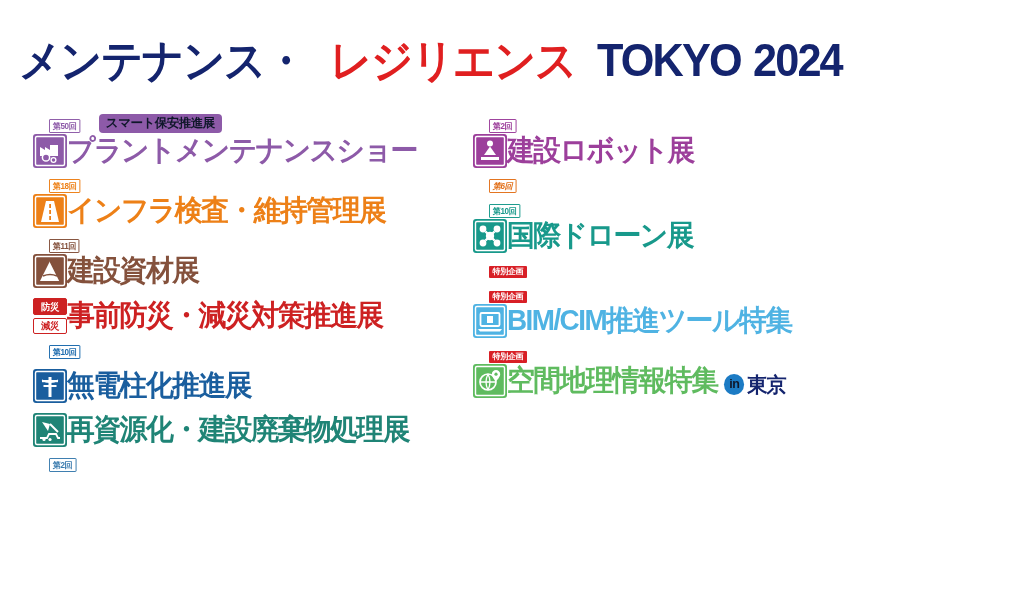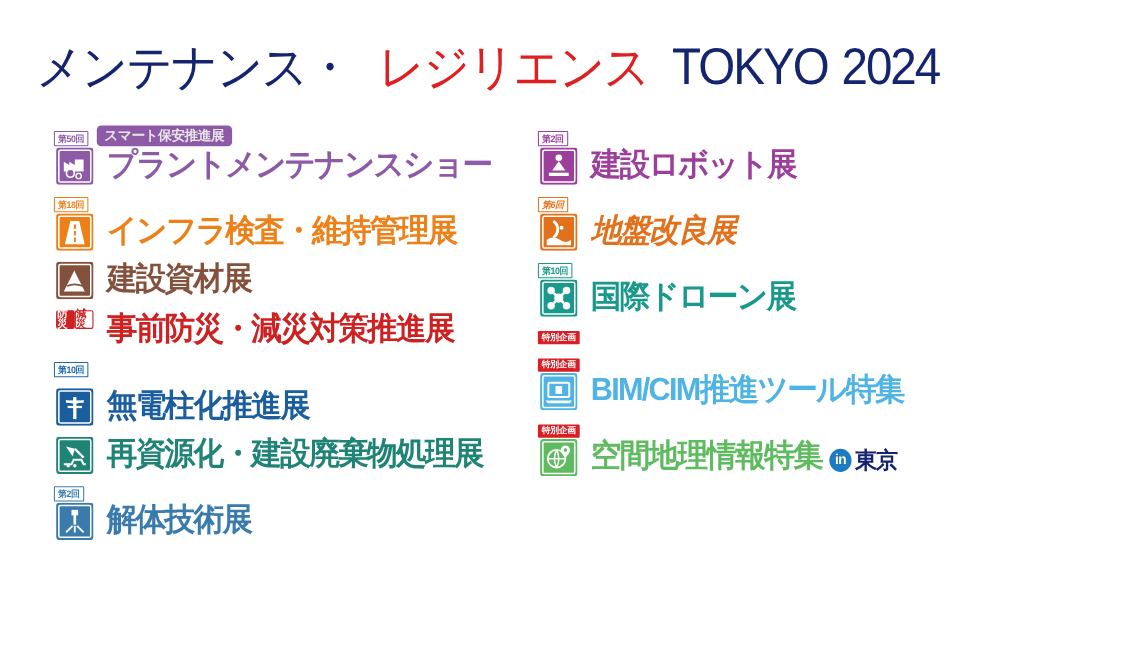--- a/index.html
+++ b/index.html
@@ -18,24 +18,24 @@
   .page {
     position: relative;
     width: 1024px;
     height: 609px;
     background: #ffffff;
   }
 
   
   .masthead {
     position: absolute;
-    left: 33px;
+    left: 19px;
     top: 36px;
     white-space: nowrap;
-    font-weight: 400;
+    font-weight: 700;
     font-size: 45px;
     line-height: 1;
     letter-spacing: -1.5px;
   }
   .masthead .seg {
     display: inline-block;
     transform: scaleX(0.92);
     transform-origin: left center;
   }
   .mh-navy   { color: #14246e; }
@@ -53,21 +53,21 @@
 
   .expo {
     position: relative;
     margin-bottom: 10px;
   }
 
   
   .badge-row {
     display: flex;
     align-items: flex-end;
-    gap: 6px;
+    gap: 17px;
     height: 15px;
     margin-bottom: 1px;
     padding-left: 16px;
   }
   .ordinal {
     display: inline-block;
     font-size: 8.5px;
     font-weight: 700;
     line-height: 1;
     padding: 2px 3px 1.5px 3px;
@@ -94,29 +94,28 @@
 
   .subbadge {
     display: inline-block;
     font-size: 12.5px;
     font-weight: 700;
     line-height: 1;
     padding: 3px 7px 3.5px 7px;
     border-radius: 4px;
     letter-spacing: -0.5px;
     white-space: nowrap;
-    color: #e5e5e5;
+    color: #0f172a;
   }
 
   
   .title-row {
     display: flex;
     align-items: center;
-    gap: 12px;
-    margin-left: 18px;
+    gap: 0;
   }
   .expo-icon {
     flex: 0 0 auto;
     width: 34px;
     height: 34px;
     border-radius: 3px;
     position: relative;
     display: block;
   }
   .expo-icon svg { display: block; width: 34px; height: 34px; }
@@ -141,21 +140,21 @@
     vertical-align: 2px;
   }
   .in-circle {
     display: inline-flex;
     align-items: center;
     justify-content: center;
     width: 21px;
     height: 21px;
     border-radius: 50%;
     background: #1c7bc4;
-    color: #fef9c3;
+    color: #0f172a;
     font-size: 13px;
     font-weight: 700;
     letter-spacing: -0.5px;
     line-height: 1;
     padding-bottom: 1px;
     box-sizing: border-box;
   }
   .in-city {
     font-size: 21px;
     font-weight: 700;
@@ -163,21 +162,21 @@
     color: #14246e;
     line-height: 1;
   }
 
   
   .stack-icon {
     flex: 0 0 auto;
     width: 34px;
     height: 36px;
     display: flex;
-    flex-direction: row;
+    flex-direction: column;
     justify-content: space-between;
   }
   .stack-icon .cell {
     height: 16.5px;
     border: 1.6px solid currentColor;
     border-radius: 2px;
     display: flex;
     align-items: center;
     justify-content: center;
     font-size: 9.5px;
@@ -252,20 +251,23 @@
               <path d="M13 7 h8 l5 21 h-18 z" fill="white"></path>
               <rect x="16.2" y="10" width="1.8" height="4" fill="#ed8017"></rect>
               <rect x="16.2" y="16" width="1.8" height="4" fill="#ed8017"></rect>
               <rect x="16.2" y="22" width="1.8" height="4" fill="#ed8017"></rect>
             </svg>
           </div>
           <div class="expo-title" style="color: rgb(237, 128, 23);">インフラ検査・維持管理展</div>
         </div>
       </div>
       <div class="expo" style="color: rgb(132, 81, 60);">
+        <div class="badge-row">
+          <span class="ordinal">第11回</span>
+        </div>
         <div class="title-row">
           <div class="expo-icon">
             <svg viewBox="0 0 34 34" xmlns="http://www.w3.org/2000/svg">
               <rect x="0" y="0" width="34" height="34" rx="3" fill="#84513c"></rect>
               <rect x="2.5" y="2.5" width="29" height="29" rx="1.5" fill="none" stroke="white" stroke-width="1.4"></rect>
               <path d="M17 7 L27 27 H7 z" fill="white"></path>
               <path d="M17 7 L27 27" stroke="#84513c" stroke-width="1.6" fill="none"></path>
               <path d="M10 22 q7 -3 14 0" stroke="#84513c" stroke-width="1.6" fill="none"></path>
             </svg>
           </div>
@@ -318,32 +320,20 @@
               <circle cx="17" cy="26.5" r="1.6" fill="white"></circle>
             </svg>
           </div>
           <div class="expo-title" style="color: rgb(31, 132, 118);">再資源化・建設廃棄物処理展</div>
         </div>
       </div>
       <div class="expo" style="color: rgb(58, 123, 174);">
         <div class="badge-row">
           <span class="ordinal">第2回</span>
         </div>
-        <div class="title-row">
-          <div class="expo-icon">
-            <svg viewBox="0 0 34 34" xmlns="http://www.w3.org/2000/svg">
-              <rect x="0" y="0" width="34" height="34" rx="3" fill="#3a7bae"></rect>
-              <rect x="2.5" y="2.5" width="29" height="29" rx="1.5" fill="none" stroke="white" stroke-width="1.4"></rect>
-              <rect x="14" y="6.5" width="6" height="5" fill="white"></rect>
-              <rect x="15.8" y="11" width="2.4" height="9" fill="white"></rect>
-              <path d="M9 27 l6 -6 M25 27 l-6 -6 M17 21 v6" stroke="white" stroke-width="1.7" fill="none"></path>
-            </svg>
-          </div>
-          <div class="expo-title" style="color: rgb(58, 123, 174);">解体技術展</div>
-        </div>
       </div>
     </div>
 
   <div class="col col-right" id="col-right">
       <div class="expo" style="color: rgb(156, 63, 155);">
         <div class="badge-row">
           <span class="ordinal">第2回</span>
         </div>
         <div class="title-row">
           <div class="expo-icon">
@@ -354,32 +344,20 @@
               <path d="M17 12.5 L11 21 h12 z" fill="white"></path>
               <rect x="8" y="23" width="18" height="3" fill="white"></rect>
             </svg>
           </div>
           <div class="expo-title" style="color: rgb(156, 63, 155);">建設ロボット展</div>
         </div>
       </div>
       <div class="expo" style="color: rgb(226, 113, 27); font-style: italic;">
         <div class="badge-row">
           <span class="ordinal">第6回</span>
-        </div>
-        <div class="title-row">
-          <div class="expo-icon">
-            <svg viewBox="0 0 34 34" xmlns="http://www.w3.org/2000/svg">
-              <rect x="0" y="0" width="34" height="34" rx="3" fill="#e2711b"></rect>
-              <rect x="2.5" y="2.5" width="29" height="29" rx="1.5" fill="none" stroke="white" stroke-width="1.4"></rect>
-              <path d="M12 7 a9 9 0 0 1 0 15" fill="none" stroke="white" stroke-width="2.6"></path>
-              <circle cx="19.5" cy="13" r="1.8" fill="white"></circle>
-              <path d="M6 24 q6 -4 12 0 q6 4 10 0 v5 H6 z" fill="white"></path>
-            </svg>
-          </div>
-          <div class="expo-title" style="color: rgb(226, 113, 27);">地盤改良展</div>
         </div>
       </div>
       <div class="expo" style="color: rgb(237, 92, 155);">
       </div>
       <div class="expo" style="color: rgb(24, 153, 139);">
         <div class="badge-row">
           <span class="ordinal">第10回</span>
         </div>
         <div class="title-row">
           <div class="expo-icon">

